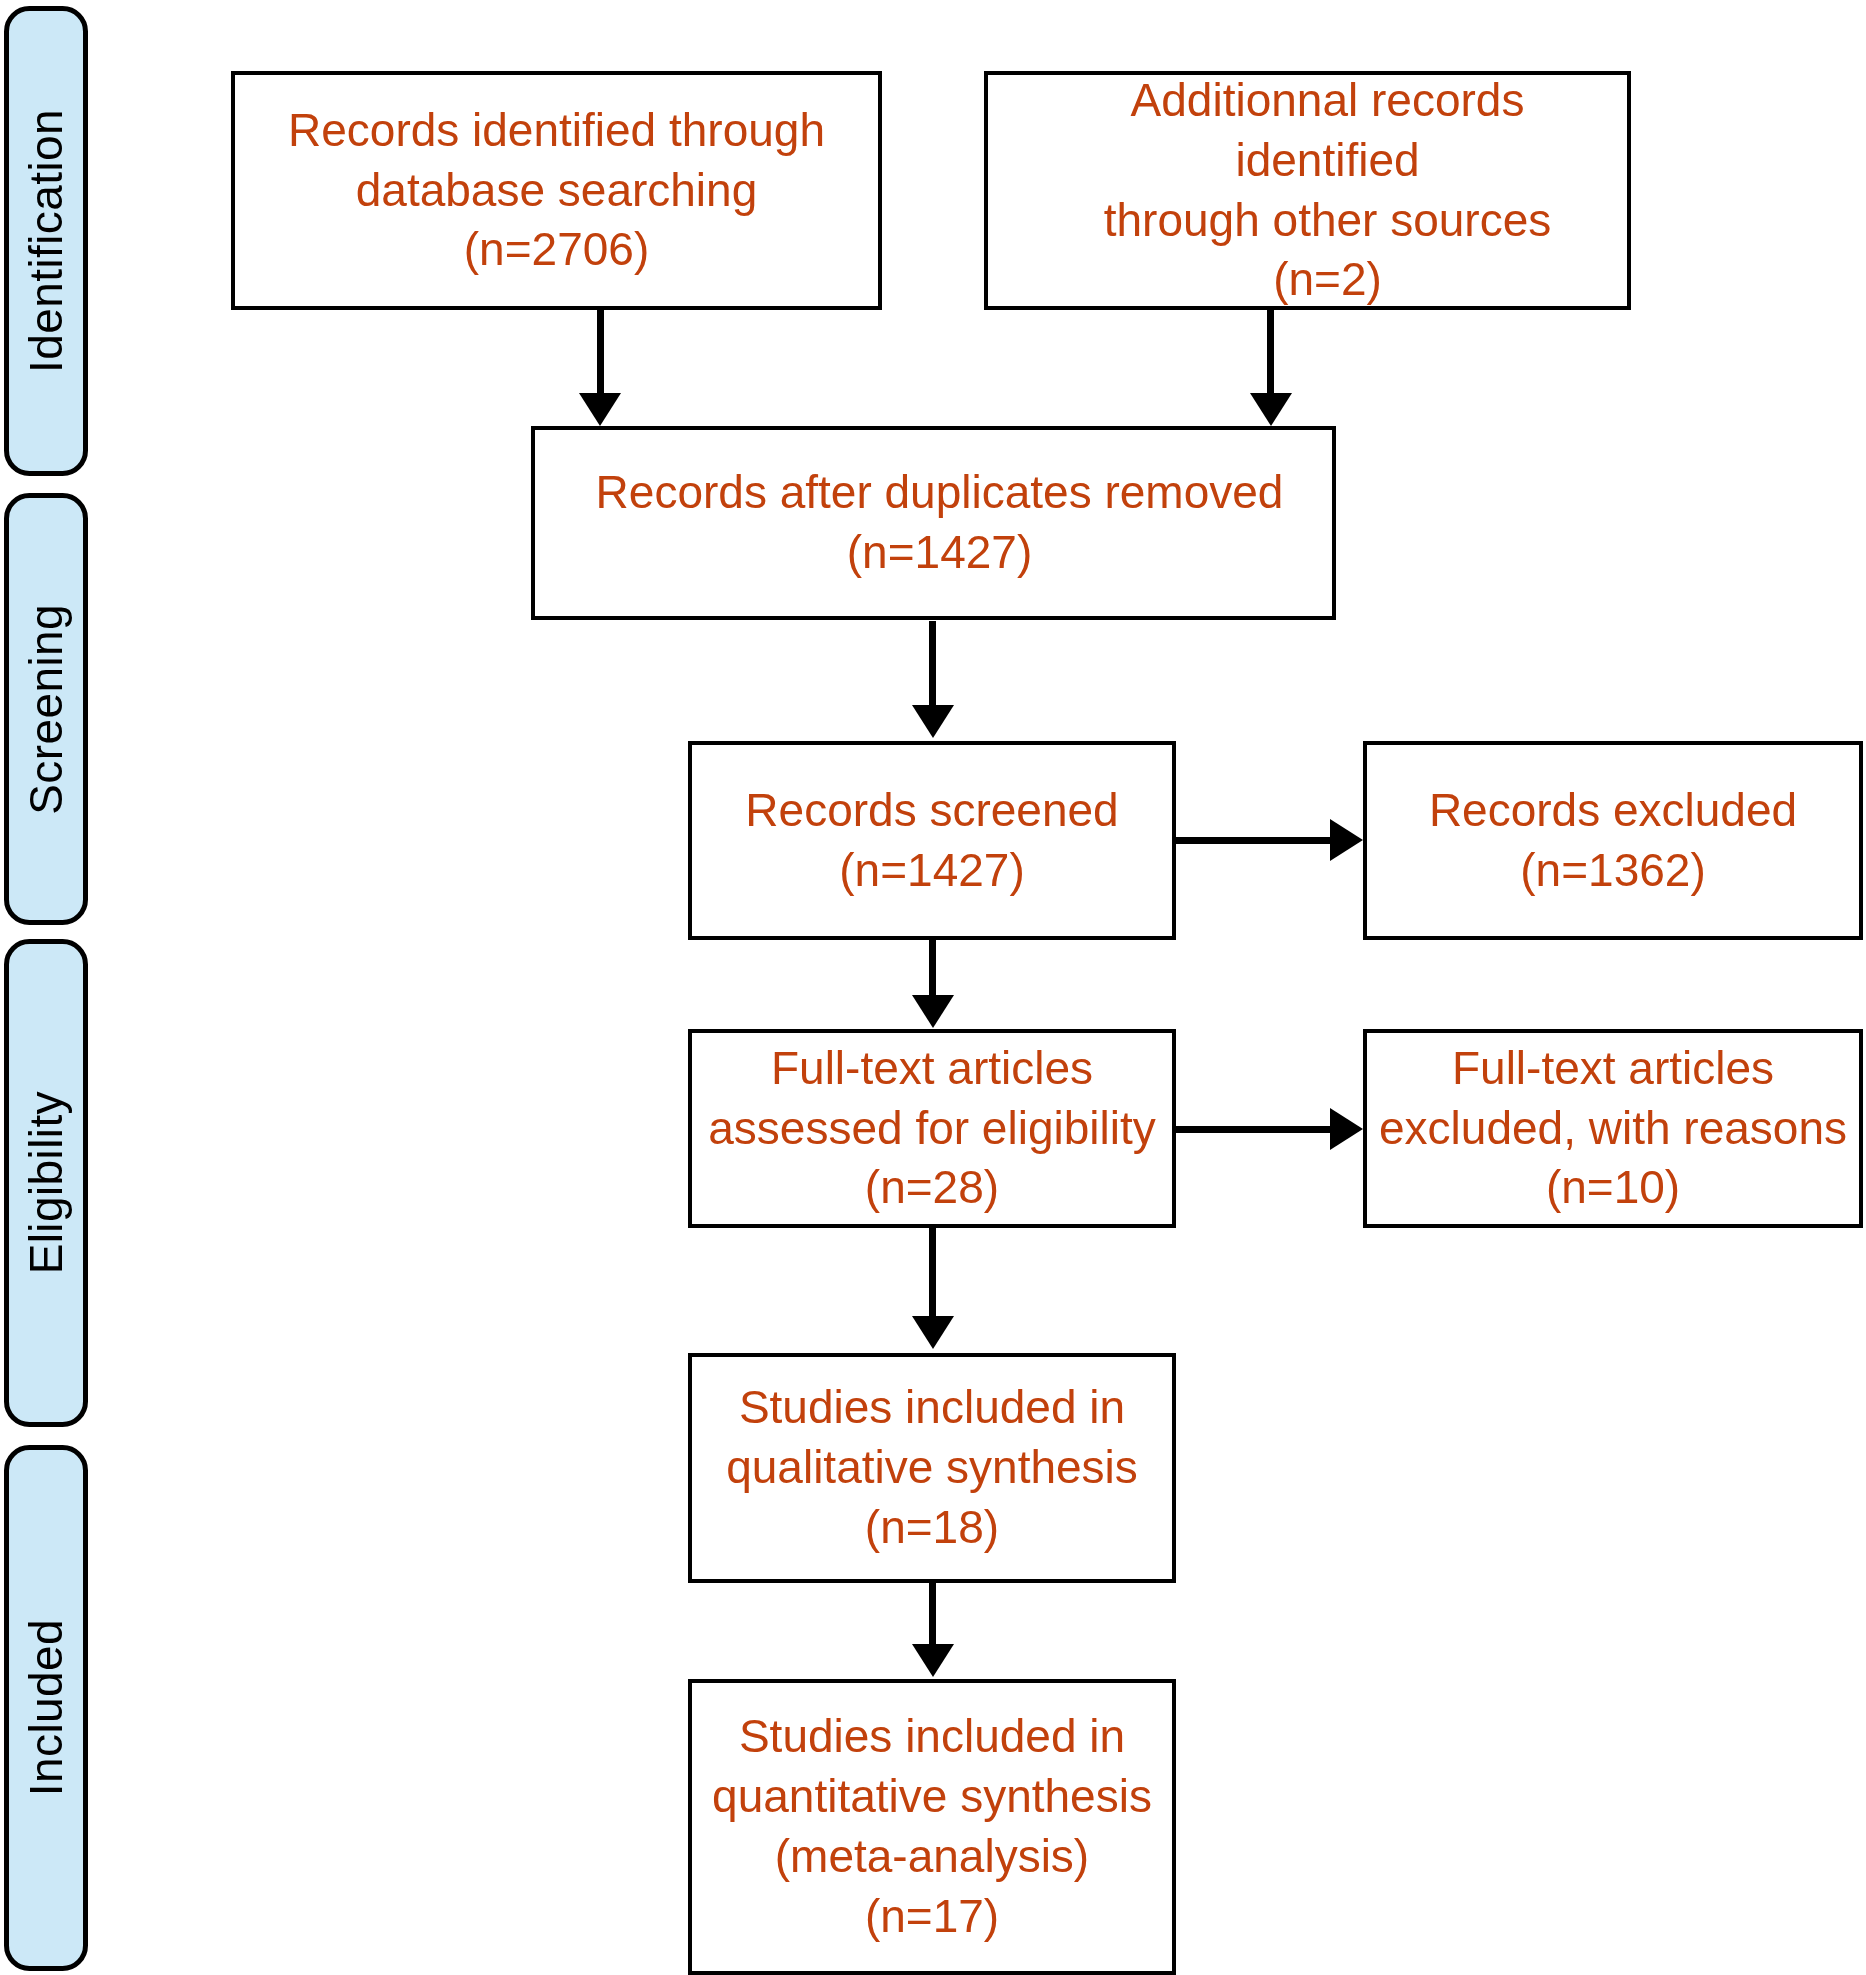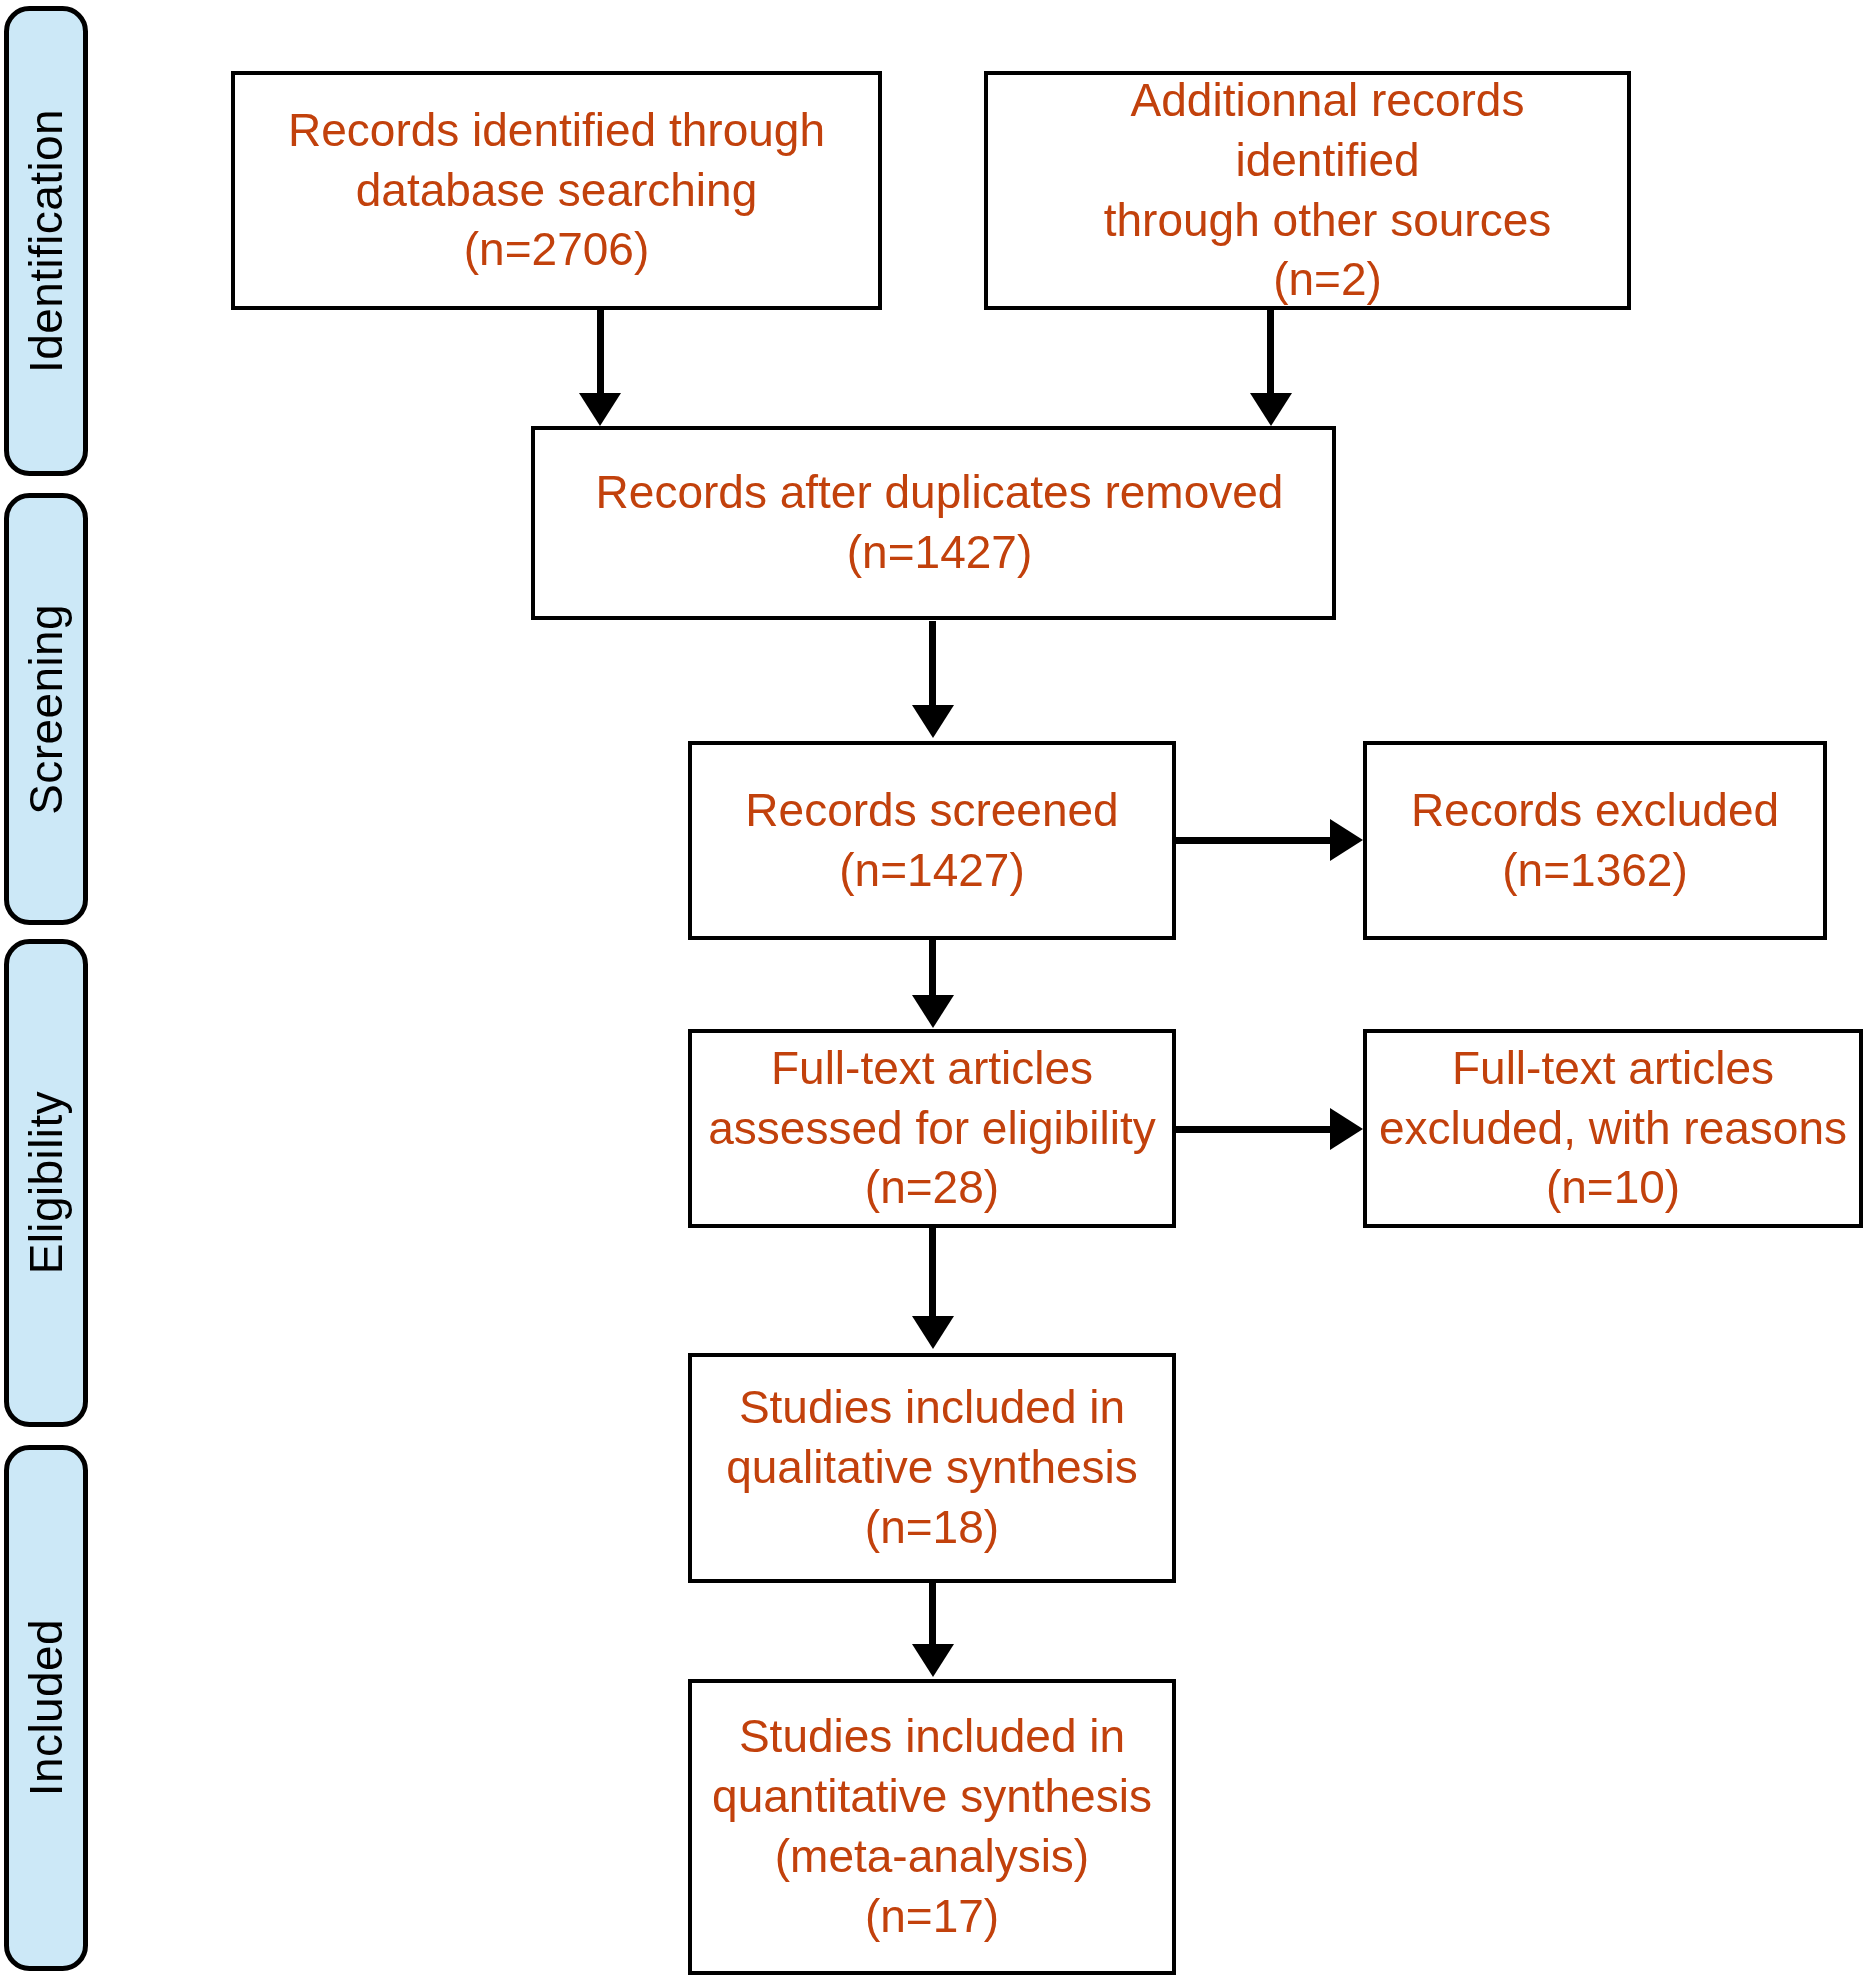--- a/index.html
+++ b/index.html
@@ -112,21 +112,21 @@
   <div class="conn">
     <div class="conn-line-v" style="left:929px; top:621px; height:86px;"></div>
     <div class="arrowhead-down" style="left:912px; top:705px;"></div>
   </div>
 
   <div class="flow-box" style="left:688px; top:741px; width:488px; height:199px;">
     <span class="box-text">Records screened
 (n=1427)</span>
   </div>
 
-  <div class="flow-box" style="left:1363px; top:741px; width:464px; height:199px;text-align:center;">
+  <div class="flow-box" style="left:1363px; top:741px; width:500px; height:199px;text-align:center;">
     <span class="box-text">Records excluded
 (n=1362)</span>
   </div>
 
   <div class="conn">
     <div class="conn-line-h" style="left:1176px; top:837px; width:154px;"></div>
     <div class="arrowhead-right" style="left:1330px; top:819px;"></div>
   </div>
 
   <div class="conn">

